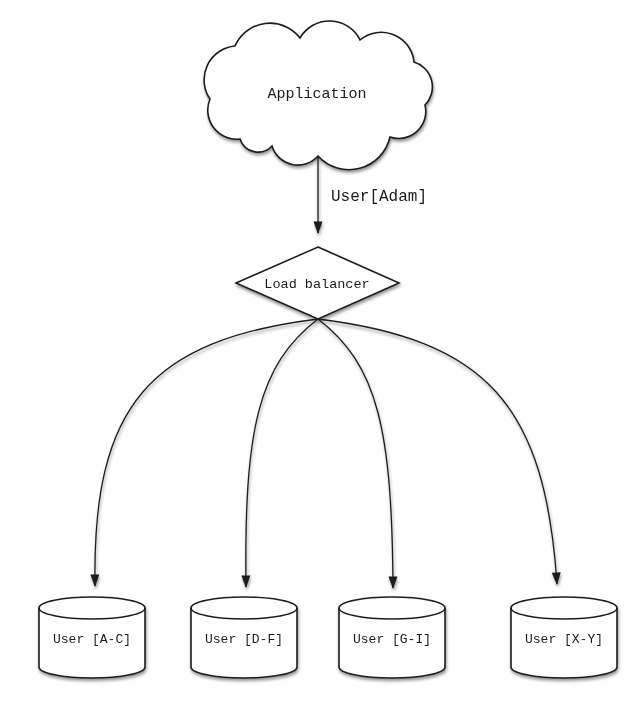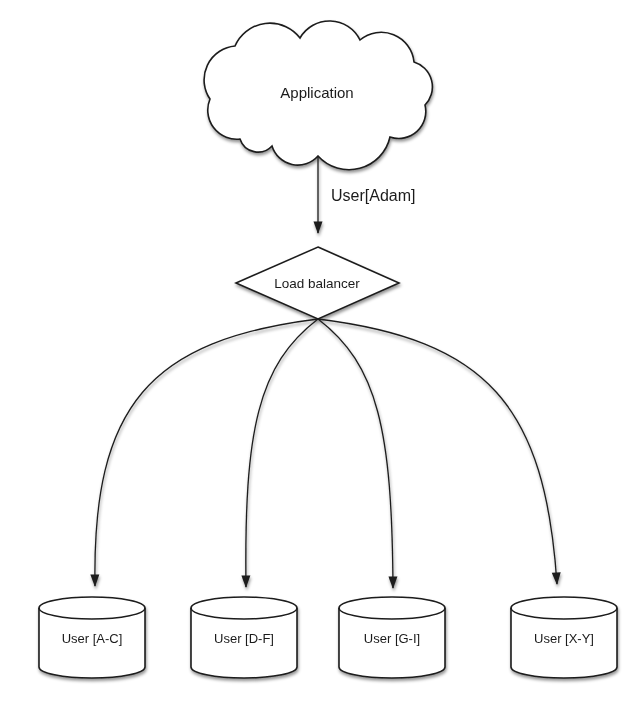--- a/index.html
+++ b/index.html
@@ -6,21 +6,21 @@
     margin: 0;
     padding: 0;
     background: #ffffff;
   }
   .canvas {
     position: relative;
     width: 642px;
     height: 728px;
     background: #ffffff;
     overflow: hidden;
-    font-family: Liberation Sans, sans-serif;
+    font-family: Liberation Mono, monospace;
   }
   svg { display: block; }
   .shape {
     fill: #ffffff;
     stroke: #1c1c1c;
     stroke-width: 1.6;
   }
   .rim {
     fill: none;
     stroke: #1c1c1c;

